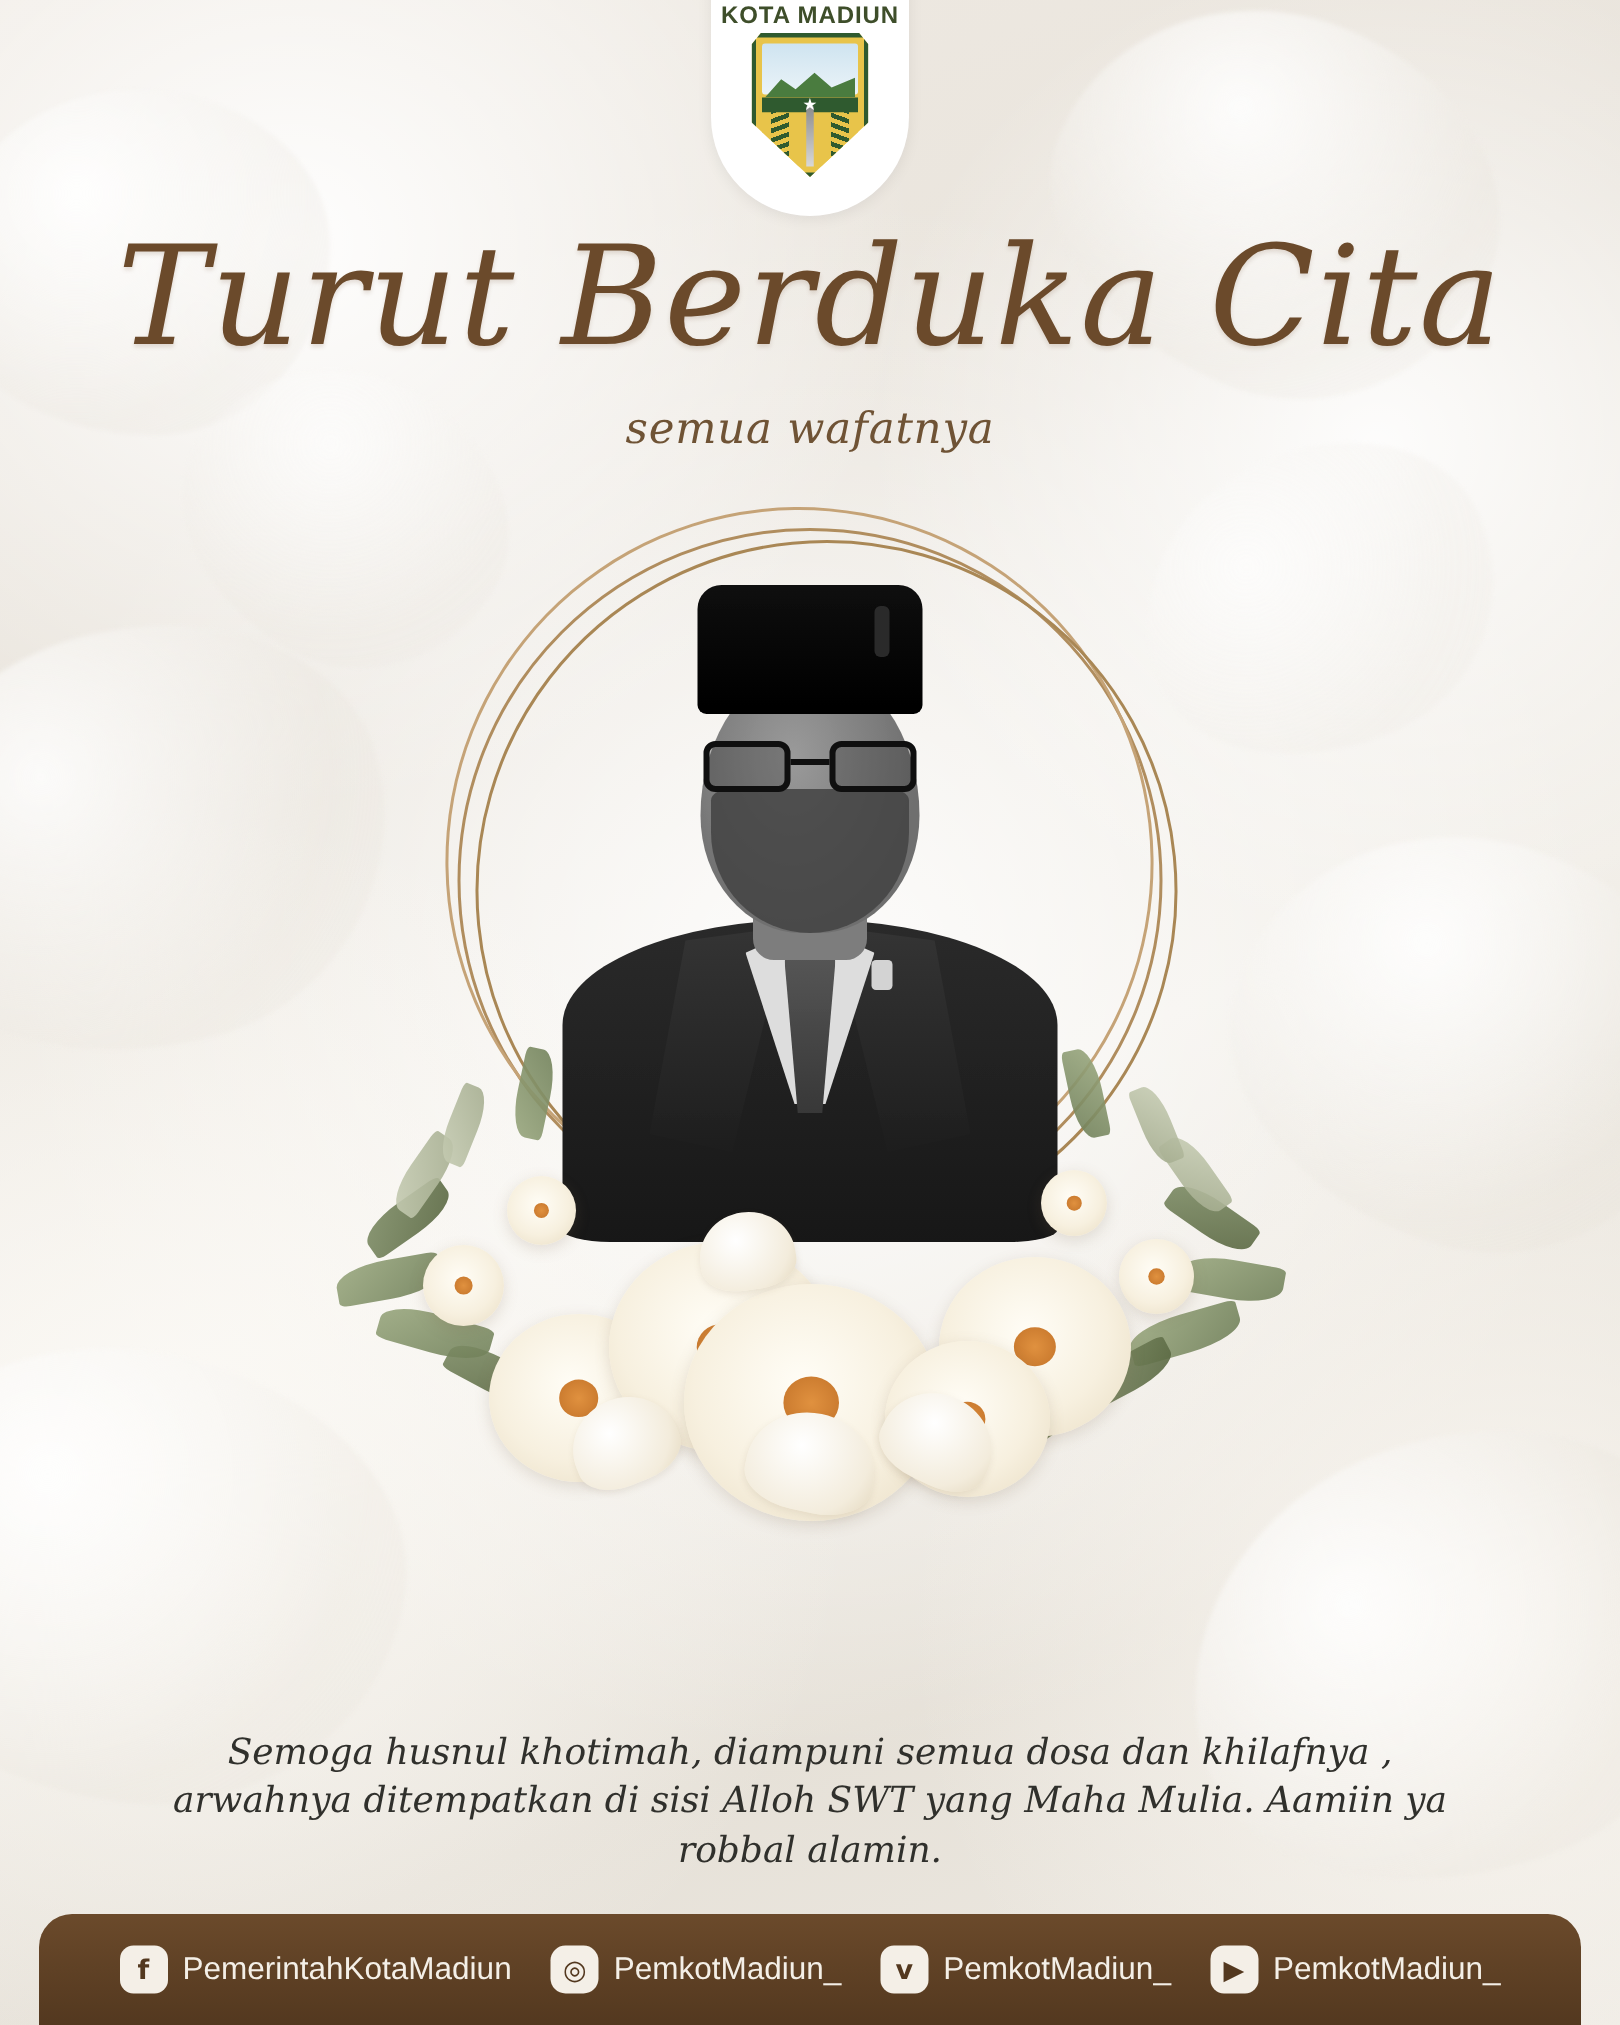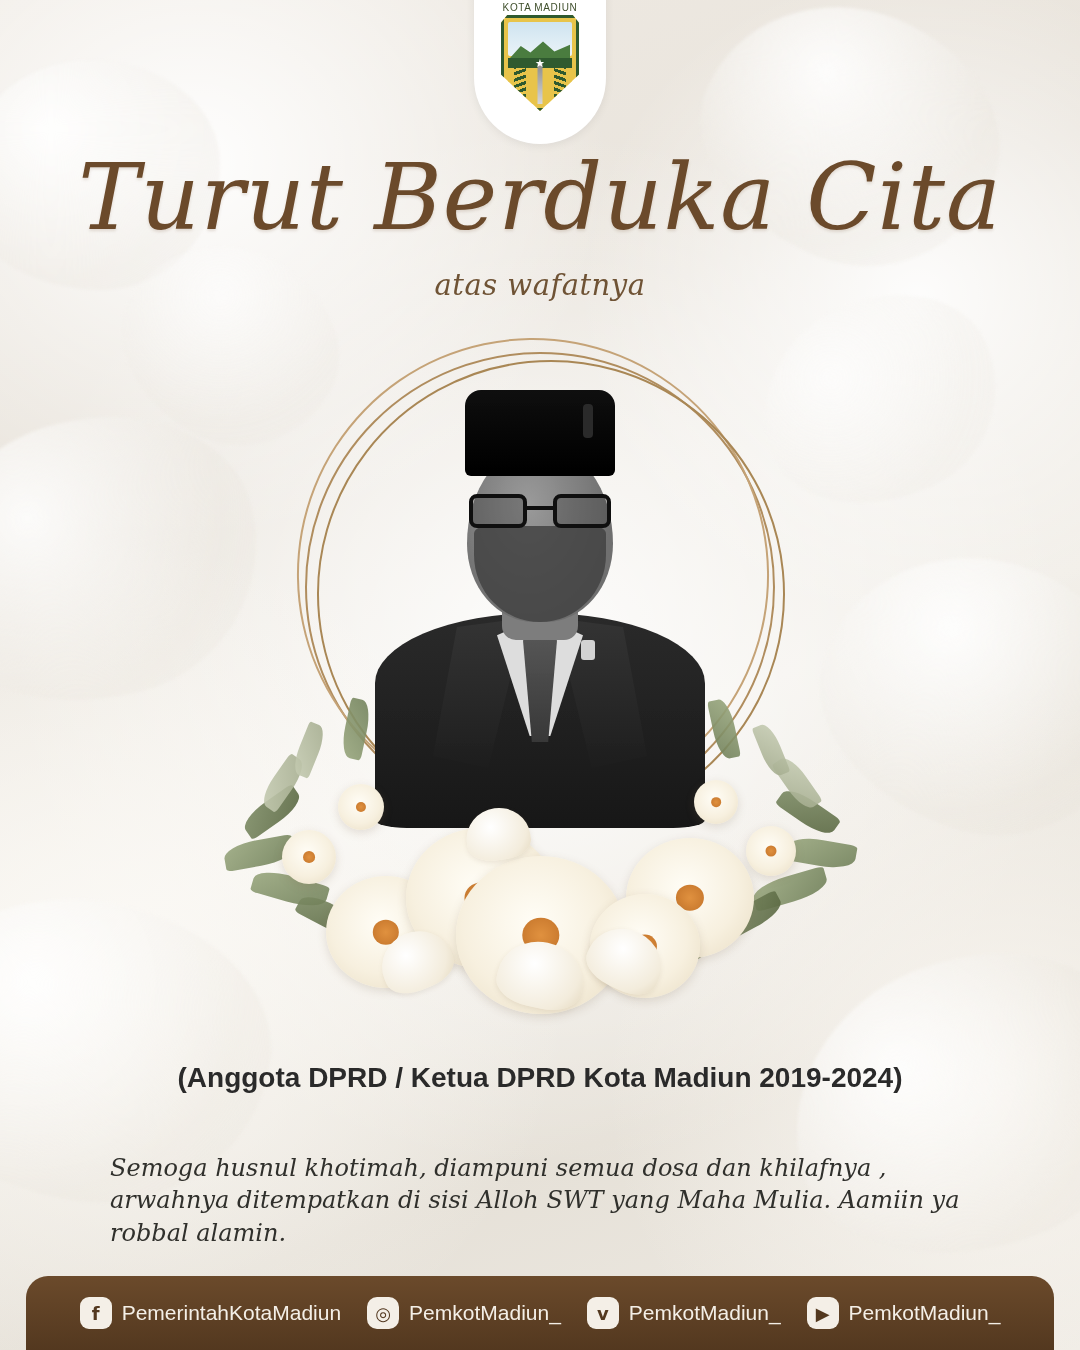--- a/index.html
+++ b/index.html
@@ -37,21 +37,21 @@
     position: absolute; top: -28px; left: 50%;
     transform: translateX(-50%);
     width: 132px; height: 172px;
     background: #ffffff;
     border-radius: 0 0 66px 66px;
     box-shadow: 0 2px 10px rgba(0,0,0,0.07);
     display: flex; flex-direction: column; align-items: center;
     padding-top: 30px;
   }
   .logo-caption {
-    font-size: 10px; font-weight: normal; letter-spacing: .6px;
+    font-size: 16px; font-weight: bold; letter-spacing: .6px;
     color: #3e4e2a; margin-bottom: 2px;
   }
   .crest {
     width: 78px; height: 96px;
     background: #e8c44a;
     border: 3px solid #2f5a2f;
     clip-path: polygon(8% 0%, 92% 0%, 100% 8%, 100% 62%, 50% 100%, 0% 62%, 0% 8%);
     position: relative;
     overflow: hidden;
   }
@@ -238,21 +238,21 @@
   .role {
     position: absolute; top: 1062px; left: 0; right: 0; text-align: center;
     font-size: 28px; font-weight: bold; color: #2a2a2a;
   }
   .dates {
     position: absolute; top: 1112px; left: 0; right: 0; text-align: center;
     font-family: "DejaVu Serif", serif;
     font-size: 32px; color: #2f2a24;
   }
   .prayer {
-    position: absolute; top: 1152px; left: 110px; right: 110px; text-align: left;
+    position: absolute; top: 1152px; left: 110px; right: 110px; text-align: center;
     font-family: "DejaVu Serif", serif; font-style: italic;
     font-size: 24px; line-height: 1.35; color: #30302c;
   }
 
   
   .footer {
     position: absolute; left: 26px; right: 26px; bottom: 0;
     height: 74px;
     background: linear-gradient(180deg, #6b4a2b, #53381f);
     border-radius: 22px 22px 0 0;
@@ -293,21 +293,21 @@
       <div class="band"></div>
       <div class="field"></div>
       <div class="rice-l"></div>
       <div class="rice-r"></div>
       <div class="kris"></div>
       <div class="star">★</div>
     </div>
   </div>
 
   <div class="headline">Turut Berduka Cita</div>
-  <div class="subhead">atas wafatnya</div>
+  <div class="subhead">semua wafatnya</div>
 
   <div class="portrait-wrap">
     <div class="ring"></div>
     <div class="ring r2"></div>
     <div class="ring r3"></div>
 
     <div class="photo">
       <div class="suit"></div>
       <div class="lapel-l"></div>
       <div class="lapel-r"></div>
@@ -374,21 +374,20 @@
     <div class="flower" style="width:110px;height:104px;right:150px;top:214px;">
         <div class="core"></div>
       </div>
 
     <div class="petal-w" style="width:72px;height:58px;left:150px;top:252px;transform:rotate(-22deg);"></div>
     <div class="petal-w" style="width:86px;height:66px;left:268px;top:262px;transform:rotate(12deg);"></div>
     <div class="petal-w" style="width:76px;height:60px;right:186px;top:250px;transform:rotate(26deg);"></div>
     <div class="petal-w" style="width:64px;height:52px;left:236px;top:128px;transform:rotate(-8deg);"></div>
   </div>
 
-  <div class="role">(Anggota DPRD / Ketua DPRD Kota Madiun 2019-2024)</div>
   <div class="prayer">Semoga husnul khotimah, diampuni semua dosa dan khilafnya , arwahnya ditempatkan di sisi Alloh SWT yang Maha Mulia. Aamiin ya robbal alamin.</div>
 
   <div class="footer">
     <div class="social">
       <span class="sicon">f</span>
       <span>PemerintahKotaMadiun</span>
     </div>
     <div class="social">
       <span class="sicon ig">◎</span>
       <span>PemkotMadiun_</span>

